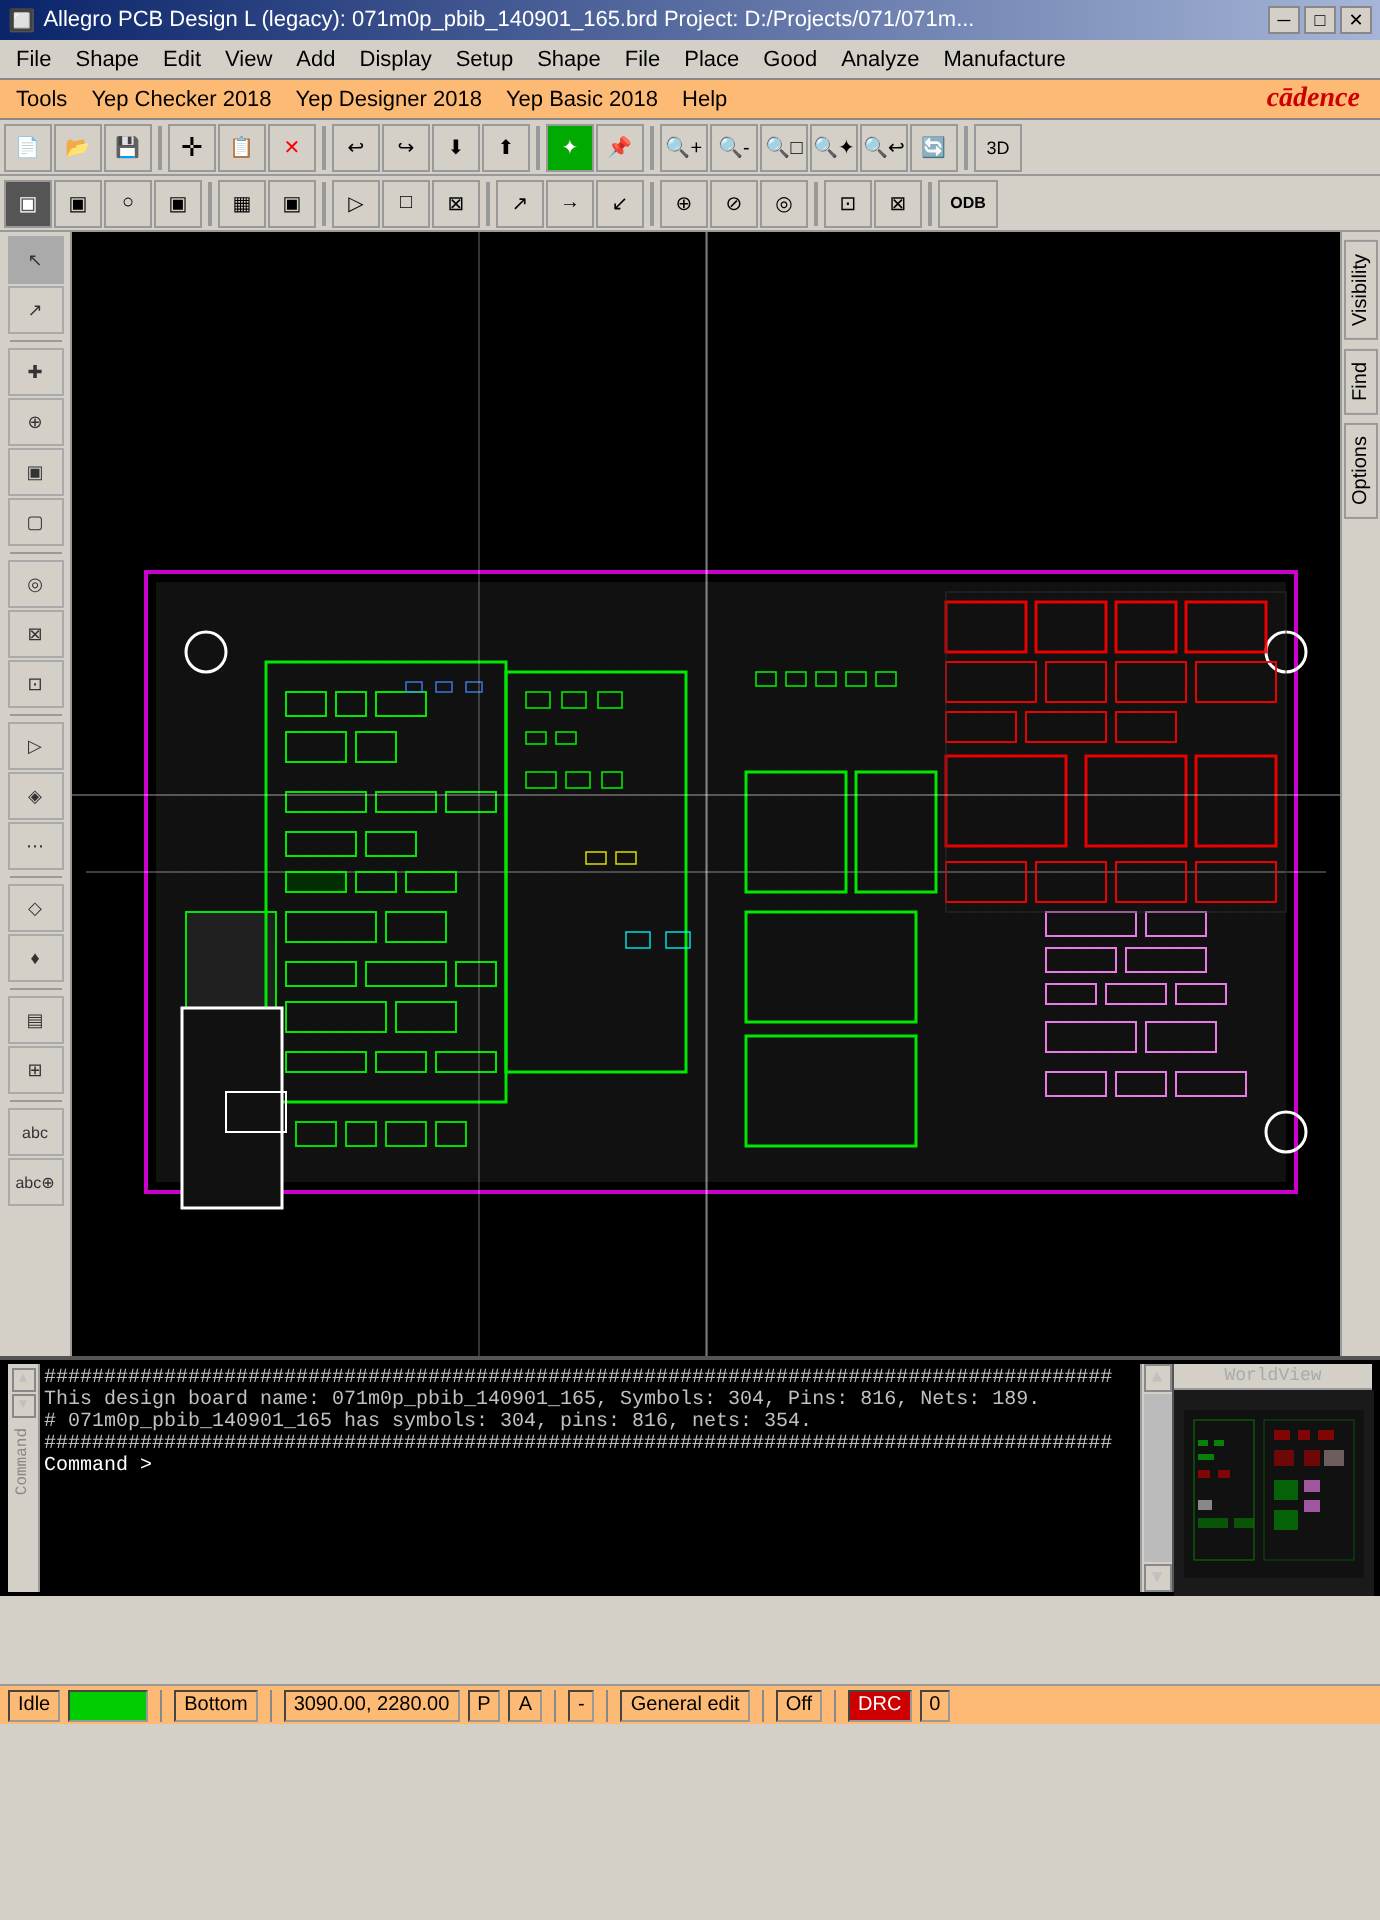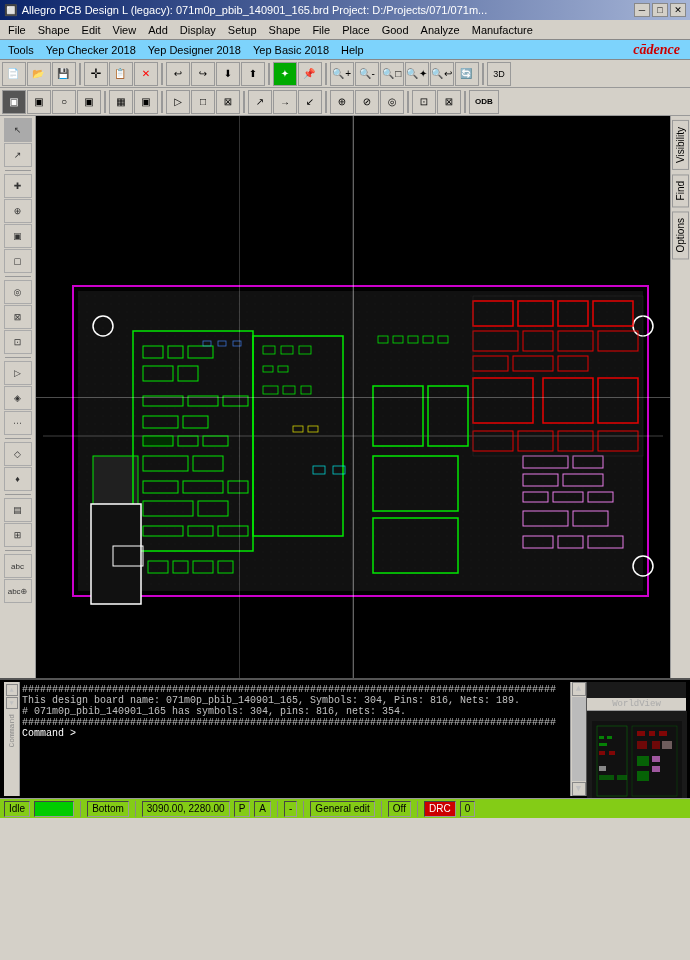--- a/index.html
+++ b/index.html
@@ -32,21 +32,21 @@
     }
     .menu-item {
       padding: 2px 6px;
       cursor: pointer;
       white-space: nowrap;
       font-size: 11px;
     }
 
     
     #menu-bar2 {
-      background: #7dd3fc;
+      background: #fdba74;
       height: 20px;
       display: flex;
       align-items: center;
       padding: 0 2px;
       border-bottom: 1px solid #888;
       gap: 0;
       justify-content: space-between;
     }
     #menu-bar2-left { display: flex; }
     #cadence-logo {
@@ -170,33 +170,33 @@
       border-left: 1px solid #555;
       position: relative;
     }
     #minimap-label {
       color: #aaa;
       font-size: 9px;
       text-align: center;
       background: #d4d0c8;
       border-bottom: 1px solid #999;
       padding: 1px;
-      margin-top: 16px;
     }
 
     
     #status-bar {
       height: 20px;
-      background: #84cc16;
+      background: #fdba74;
       border-top: 1px solid #999;
       display: flex;
       align-items: center;
       font-size: 10px;
       padding: 0 4px;
       gap: 4px;
+      margin-top: 44px;
     }
     .status-item { padding: 0 4px; border: 1px inset #999; height: 16px; display: flex; align-items: center; }
     .status-green { background: #00cc00; color: white; }
     .status-red { background: #cc0000; color: white; }
     .status-sep { width: 1px; height: 16px; background: #888; margin: 0 2px; }
 
     
     #pcb-canvas { width: 100%; height: 100%; }
 
     

